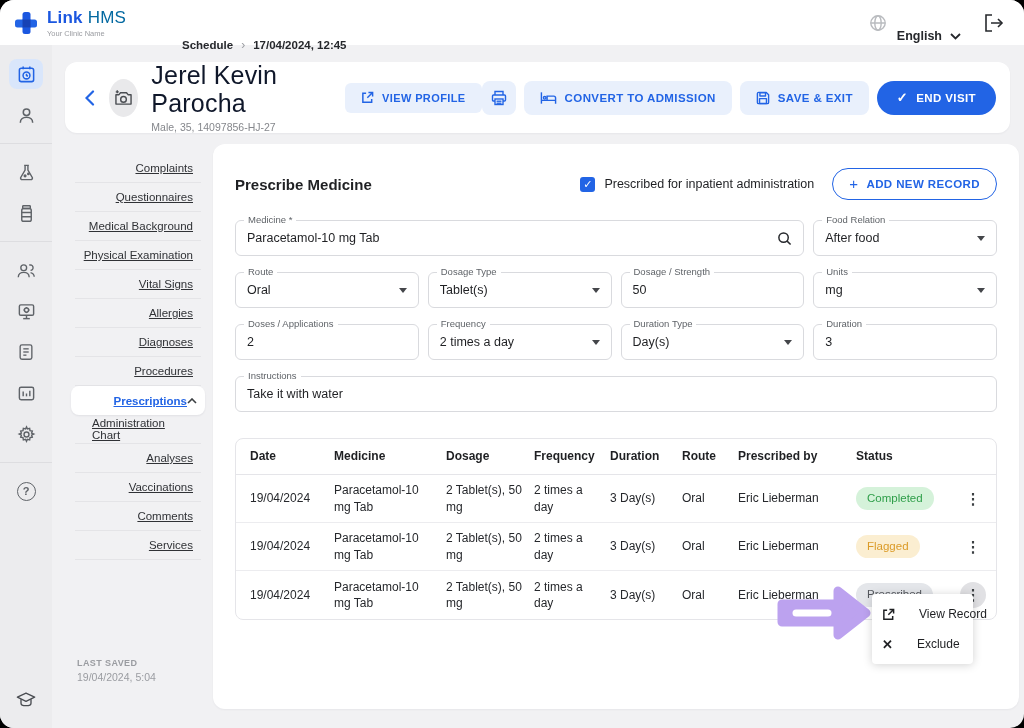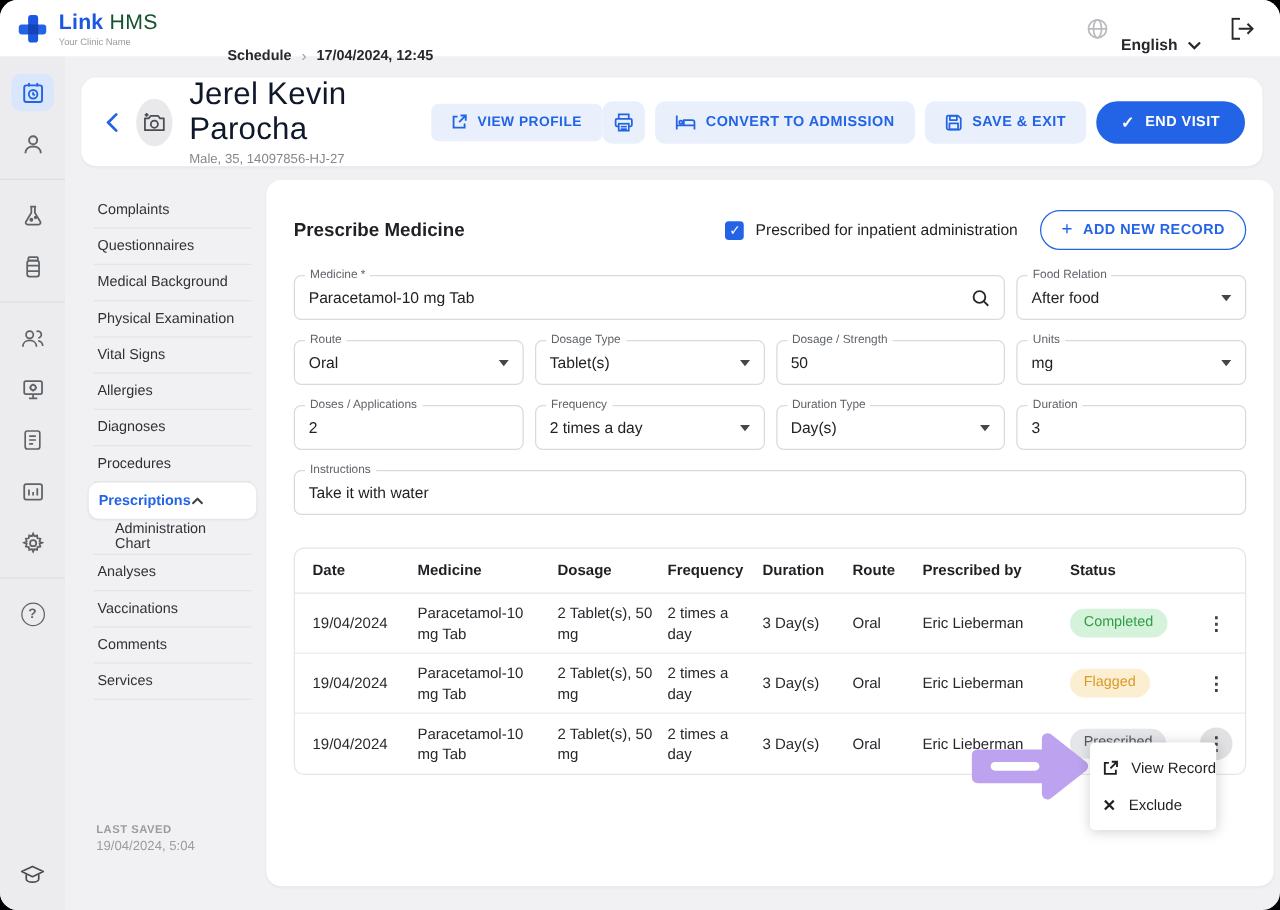--- a/index.html
+++ b/index.html
@@ -4,21 +4,21 @@
 <style>
   * { margin:0; padding:0; box-sizing:border-box; }
   html,body { width:1024px; height:728px; background:#000; font-family:"Liberation Sans", sans-serif; }
   .app { position:relative; width:1024px; height:728px; background:#F1F1F3; border-radius:14px; overflow:hidden; }
 
   
   .topbar { position:absolute; top:0; left:0; right:0; height:45px; background:#fff; display:flex; align-items:center; z-index:5; }
   .logo-wrap { display:flex; align-items:center; gap:9px; padding-left:14px; width:150px; }
   .logo-text .brand { font-size:17px; letter-spacing:.2px; }
   .logo-text .brand .b1 { color:#1B57E0; font-weight:700; }
-  .logo-text .brand .b2 { color:#14532d; font-weight:500; }
+  .logo-text .brand .b2 { color:#0369a1; font-weight:500; }
   .logo-text .tagline { font-size:7.5px; color:#9a9ca1; margin-top:1px; }
   .crumbs { display:flex; align-items:center; gap:8px; margin-left:32px; font-size:11.5px; font-weight:700; color:#26282c;margin-top:44px; }
   .crumb-sep { color:#9a9ca1; font-weight:400; font-size:12px; }
   .topbar-right { margin-left:auto; display:flex; align-items:center; gap:10px; padding-right:20px; }
   .lang { display:flex; align-items:center; gap:8px; cursor:pointer;margin-top:27px; }
   .lang-label { font-size:12.5px; font-weight:700; color:#26282c; }
 
   
   .rail { position:absolute; top:45px; left:0; bottom:0; width:52px; background:#ECECEE; display:flex; flex-direction:column; align-items:center; padding-top:14px; }
   .rail-icon { width:34px; height:30px; display:flex; align-items:center; justify-content:center; margin-bottom:11px; border-radius:8px; color:#5f6368; cursor:pointer; }
@@ -39,21 +39,21 @@
   .pt-sub { font-size:10.5px; color:#85878c; margin-top:4px; }
   .btn { display:flex; align-items:center; justify-content:center; gap:8px; border:none; background:#E9F0FC; color:#2264E5; font-family:inherit; font-size:11.5px; font-weight:700; letter-spacing:.4px; border-radius:8px; height:34px; padding:0 16px; cursor:pointer; white-space:nowrap; }
   .btn-view-profile { height:30px; margin-left:18px; border-radius:6px; font-size:11px; }
   .actions { margin-left:auto; display:flex; align-items:center; gap:8px; }
   .btn-icon-only { width:34px; padding:0; }
   .btn-primary { background:#2264E5; color:#fff; border-radius:17px; padding:0 20px; }
 
   
   .body-row { display:flex; margin-top:11px; height:565px; }
   .sidenav { width:146px; padding:10px 10px 0 10px; position:relative; flex-shrink:0; }
-  .nav-item { height:29px; display:flex; align-items:center; justify-content:flex-start; font-size:11.5px; color:#303236; border-bottom:1px solid #E4E4E7; padding:0 8px 0 3px; cursor:pointer; }
+  .nav-item { height:29px; display:flex; align-items:center; justify-content:flex-end; font-size:11.5px; color:#303236; border-bottom:1px solid #E4E4E7; padding:0 8px 0 3px; cursor:pointer;text-decoration:underline; }
   .nav-item.active { background:#fff; border-radius:8px; border-bottom:none; color:#2264E5; font-weight:700; padding-left:8px; margin:0 -4px; box-shadow:0 1px 2px rgba(40,40,60,.08); position:relative; z-index:1; }
   .nav-item.sub { padding-left:17px; }
   .last-saved { position:absolute; left:12px; bottom:26px; color:#9a9ca1; }
   .last-saved .ls1 { font-size:9px; letter-spacing:.4px; font-weight:600; }
   .last-saved .ls2 { font-size:10.5px; margin-top:3px; }
 
   .main-card { flex:1; margin-left:2px; border-radius:12px; background:#fff; box-shadow:0 1px 2px rgba(40,40,60,.05); padding:24px 16px 0 16px; position:relative; }
 
   
   .form-head { display:flex; align-items:center; margin-bottom:20px; padding:0 6px; }
@@ -82,21 +82,21 @@
   .t-body-row { height:48px; border-bottom:1px solid #ECECEF; }
   .t-body-row:last-child { border-bottom:none; }
   .t-cell { font-size:12px; color:#26282c; line-height:1.35; padding-right:8px; }
   .badge { display:inline-block; font-size:11.5px; font-weight:500; padding:4px 11px; border-radius:13px; }
   .kebab-cell { display:flex; justify-content:flex-end; padding-right:10px; }
   .kebab { width:26px; height:26px; border-radius:50%; display:flex; align-items:center; justify-content:center; cursor:pointer; color:#3c4043; font-size:15px; font-weight:700; letter-spacing:0; }
   .kebab.open { background:#E1E1E4; }
 
   
   .ctx-menu { position:absolute; left:872px; top:594px; width:101px; background:#fff; border-radius:4px; box-shadow:0 1px 10px rgba(0,0,0,.18); z-index:20; padding:5px 0; }
-  .ctx-item { height:30px; display:flex; align-items:center; gap:10px; padding:0 10px; font-size:12px; color:#1f2023; cursor:pointer; white-space:nowrap; }
+  .ctx-item { height:30px; display:flex; align-items:center; gap:24px; padding:0 10px; font-size:12px; color:#1f2023; cursor:pointer; white-space:nowrap; }
   .ctx-item .ci { display:flex; color:#1f2023; }
 
   
   .pointer-arrow { position:absolute; left:774px; top:583px; z-index:19; }
 
   svg { display:block; }
 </style>
 </head>
 <body>
 

